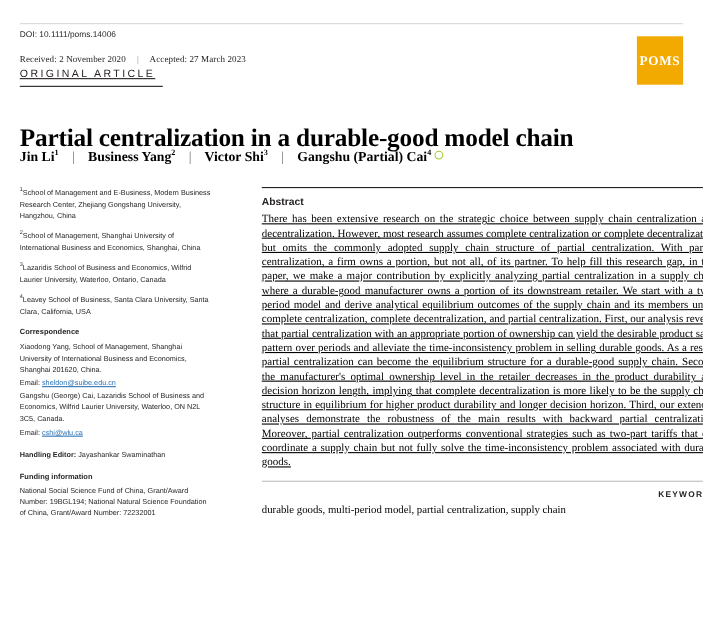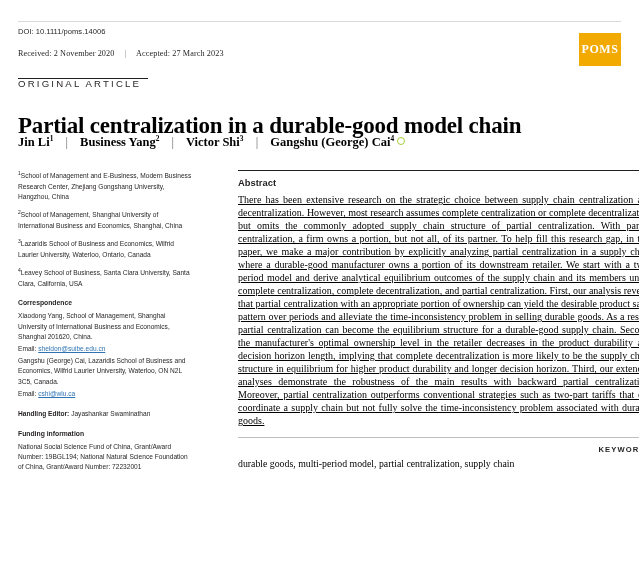--- a/index.html
+++ b/index.html
@@ -56,41 +56,42 @@
     font-family: "Liberation Sans", sans-serif;
     color: #231f20;
   }
 
   
   .poms-logo {
     position: absolute;
     top: 33px;
     right: 18px;
     width: 42px;
-    height: 33px;
+    height: 44px;
     background: #f2a900;
     color: #ffffff;
     font-family: "Liberation Serif", serif;
     font-weight: bold;
     font-size: 12px;
     letter-spacing: 0.6px;
     display: flex;
     align-items: center;
     justify-content: center;
   }
 
   
   .article-type {
     position: absolute;
-    top: 78px;
+    top: 62px;
     left: 18px;
     font-family: "Liberation Sans", sans-serif;
     font-size: 9.6px;
     letter-spacing: 2.2px;
     color: #231f20;
+    text-decoration: underline;
   }
   .rule-type {
     position: absolute;
     top: 78px;
     left: 18px;
     width: 130px;
     height: 1.4px;
     background: #231f20;
   }
 
@@ -251,21 +252,21 @@
 
   <h1 class="title">Partial centralization in a durable-good model chain</h1>
 
   <div class="authors">
     <span class="au"><span>Jin Li</span><span class="sup">1</span></span>
     <span class="bar">|</span>
     <span class="au"><span>Business Yang</span><span class="sup">2</span></span>
     <span class="bar">|</span>
     <span class="au"><span>Victor Shi</span><span class="sup">3</span></span>
     <span class="bar">|</span>
-    <span class="au"><span>Gangshu (George) Cai</span><span class="sup">4</span><span class="orcid"></span></span>
+    <span class="au"><span>Gangshu (Partial) Cai</span><span class="sup">4</span><span class="orcid"></span></span>
   </div>
 
   <div class="col-left">
 
     <div class="aff"><span class="n">1</span><span>School of Management and E-Business, Modern Business Research Center, Zhejiang Gongshang University, Hangzhou, China</span></div>
     <div class="aff"><span class="n">2</span><span>School of Management, Shanghai University of International Business and Economics, Shanghai, China</span></div>
     <div class="aff"><span class="n">3</span><span>Lazaridis School of Business and Economics, Wilfrid Laurier University, Waterloo, Ontario, Canada</span></div>
     <div class="aff"><span class="n">4</span><span>Leavey School of Business, Santa Clara University, Santa Clara, California, USA</span></div>
 
     <div class="block-head">Correspondence</div>

